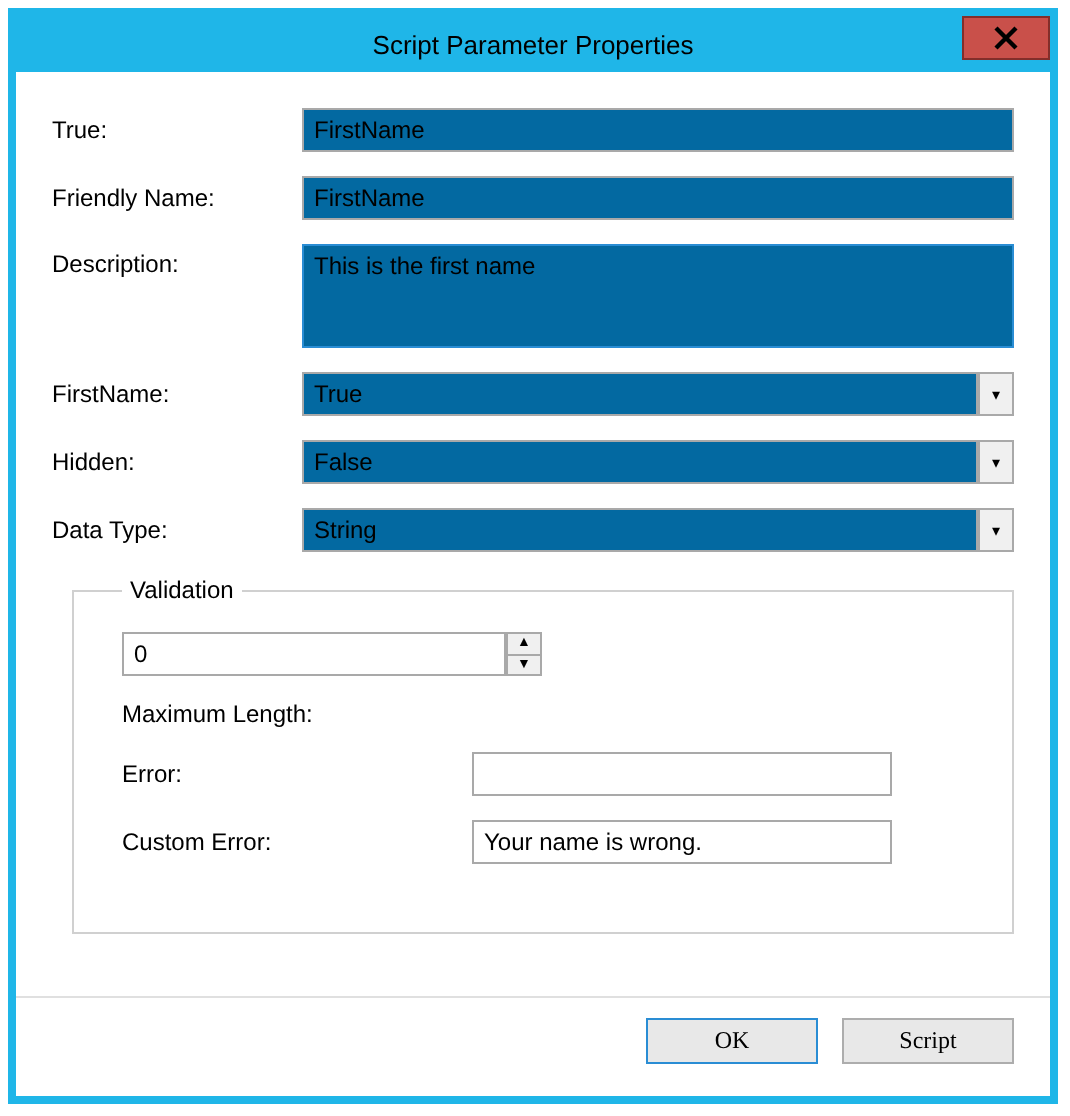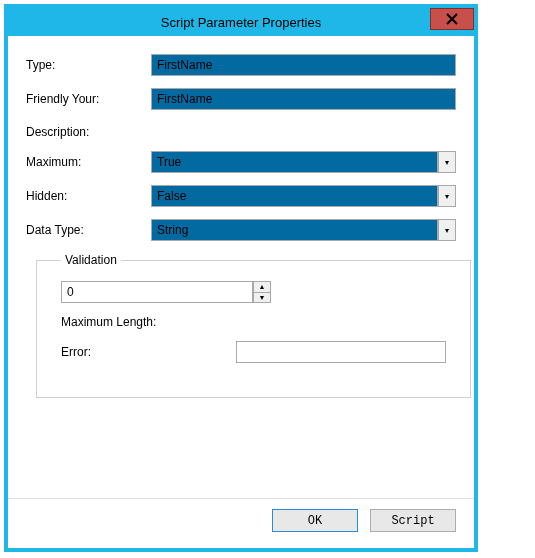--- a/index.html
+++ b/index.html
@@ -5,21 +5,21 @@
 * { box-sizing: border-box; margin: 0; padding: 0; }
 body {
   font-family: "Segoe UI", Tahoma, sans-serif;
   font-size: 12px;
   background: #fff;
   width: 535px;
   height: 558px;
   overflow: hidden;
 }
 .window {
-  width: 474px;
+  width: 525px;
   height: 548px;
   background: #fff;
   border: 4px solid #1fb6e8;
   margin: 4px;
   display: flex;
   flex-direction: column;
 }
 .titlebar {
   background: #1fb6e8;
   height: 28px;
@@ -157,21 +157,21 @@
   padding: 10px 18px 16px;
   border-top: 1px solid #e0e0e0;
   margin-top: auto;
 }
 .button-bar button {
   width: 86px;
   height: 23px;
   border: 1px solid #adadad;
   background: #e8e8e8;
   font-size: 12px;
-  font-family: Liberation Mono, monospace;
+  font-family: Liberation Serif, serif;
   cursor: pointer;
 }
 .button-bar button.primary {
   border: 1px solid #2a8dd4;
 }
 .chev { font-size: 8px; }
 </style>
 </head>
 <body>
 
@@ -181,35 +181,36 @@
     <div class="close-btn">
       <svg viewBox="0 0 12 12">
           <path d="M1 1 L11 11 M11 1 L1 11" stroke="#000" stroke-width="2.2" fill="none"></path>
         </svg>
     </div>
   </div>
 
   <div class="content">
 
     <div class="row">
-      <label>Type:</label>
+      <label>True:</label>
       <input type="text" value="FirstName" style="">
     </div>
 
     <div class="row">
-      <label>Friendly Your:</label>
+      <label>Friendly Name:</label>
       <input type="text" value="FirstName" style="">
     </div>
 
     <div class="row top-align">
       <label>Description:</label>
-    </div>
-
-    <div class="row">
-      <label>Maximum:</label>
+      <textarea style="">This is the first name</textarea>
+    </div>
+
+    <div class="row">
+      <label>FirstName:</label>
       <div class="select-wrap">
         <input type="text" readonly="" value="True" style="">
         <div class="dropdown-btn">
             <span class="chev">▾</span>
           </div>
       </div>
     </div>
 
     <div class="row">
       <label>Hidden:</label>
@@ -246,20 +247,24 @@
 
       <div class="vrow">
         <label>Maximum Length:</label>
       </div>
 
       <div class="vrow">
         <label>Error:</label>
         <input type="text" value="" style="">
       </div>
 
+      <div class="vrow">
+        <label>Custom Error:</label>
+        <input type="text" value="Your name is wrong." style="">
+      </div>
 
     </fieldset>
 
   </div>
 
   <div class="button-bar">
     <button class="primary">OK</button>
     <button>Script</button>
   </div>
 </div>

